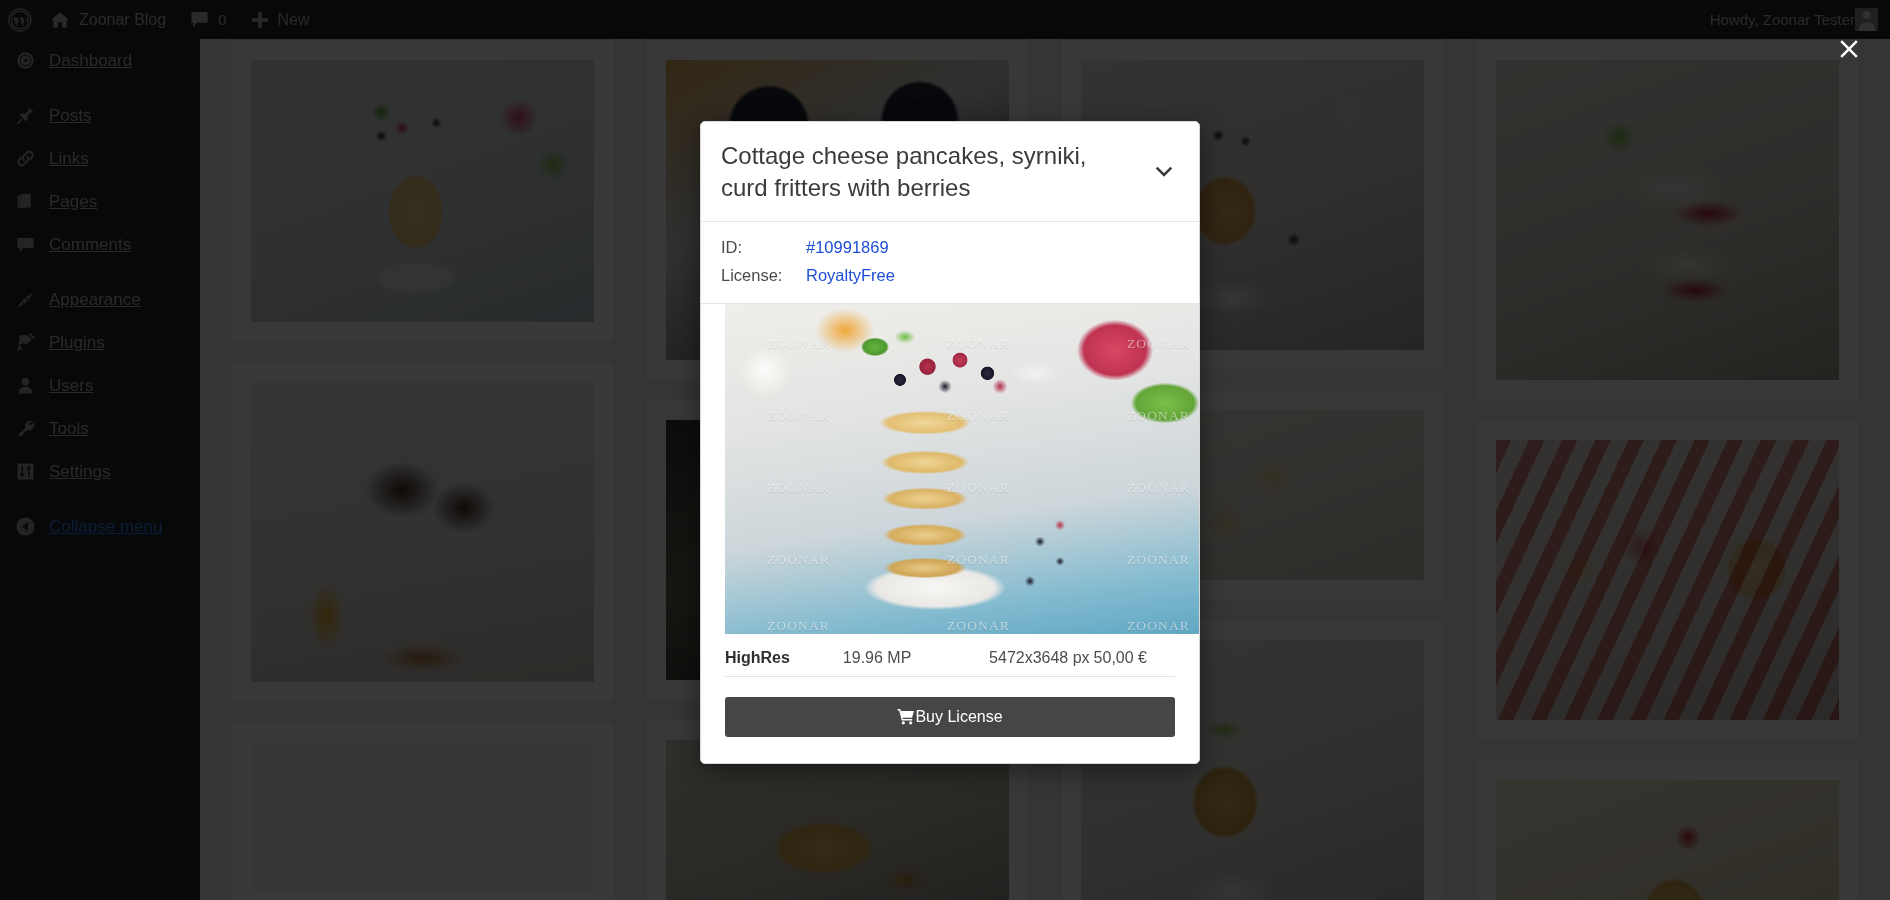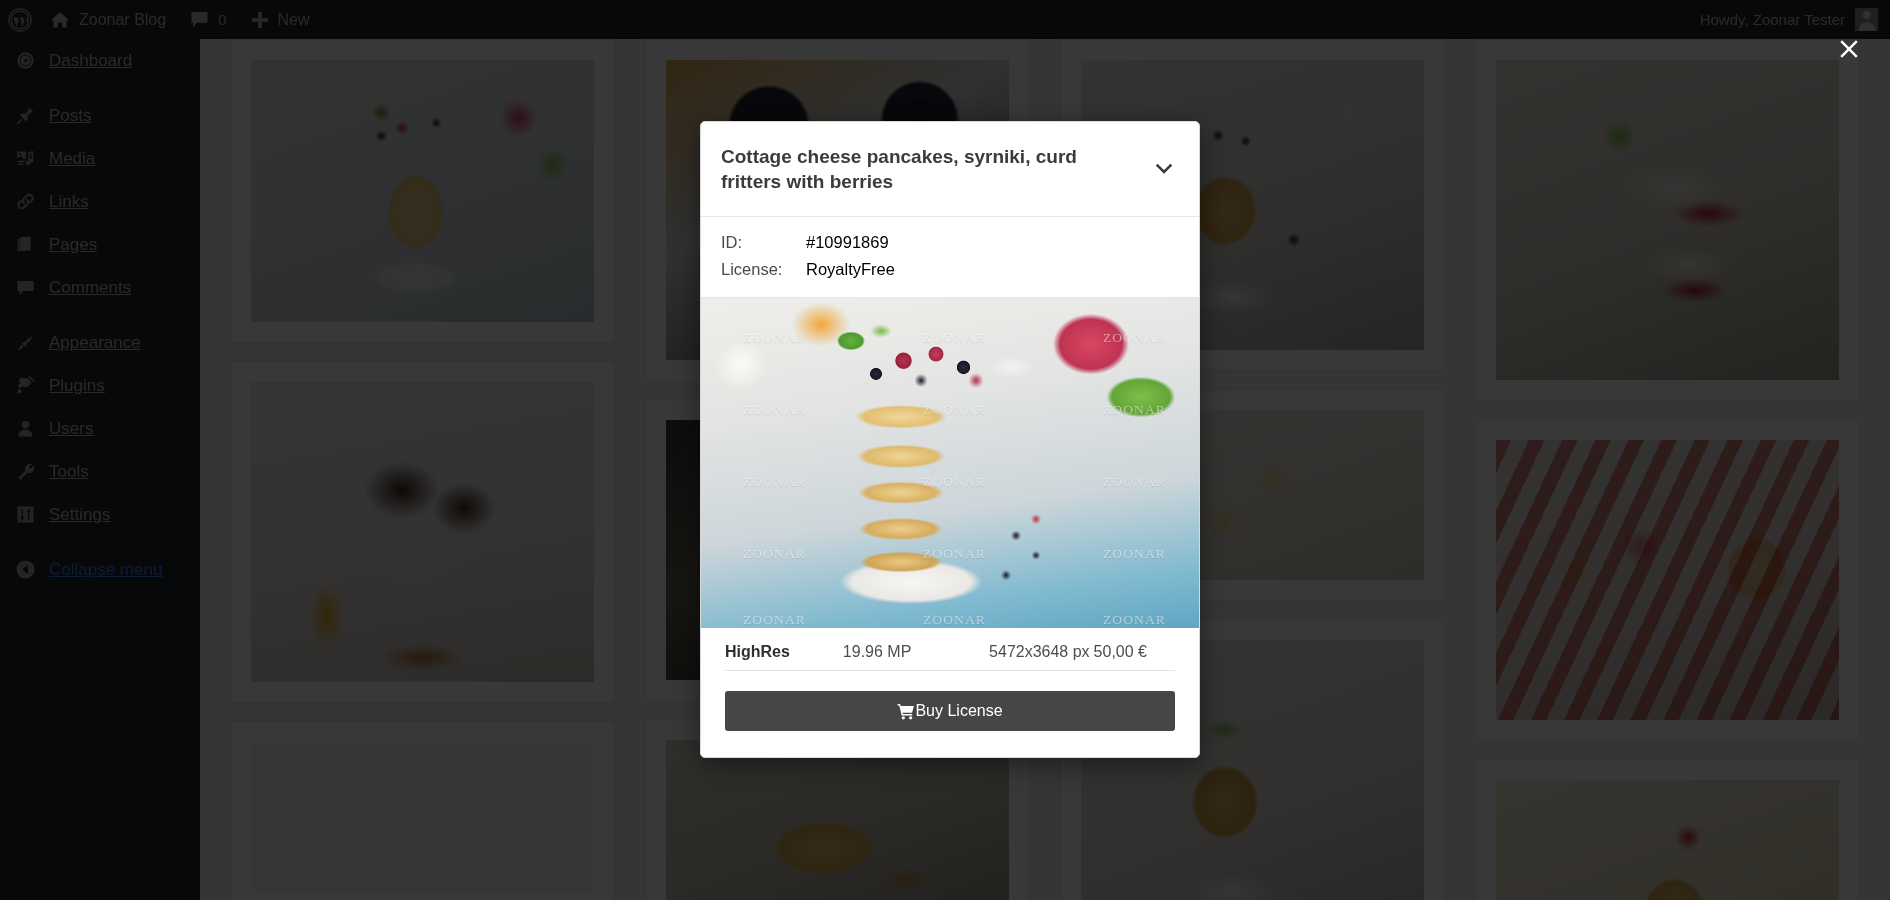--- a/index.html
+++ b/index.html
@@ -25,21 +25,21 @@
     height: 39px; padding: 0 12px;
     color: #b4b9be; white-space: nowrap;
   }
   .ab-item.first { padding-left: 8px; padding-right: 6px; }
   .ab-spacer { flex: 1 1 auto; }
   .wp-logo-ic { width: 24px; height: 24px; display:block; }
   .home-ic { width: 20px; height: 20px; display:block; }
   .comment-ic { width: 19px; height: 18px; display:block; }
   .plus-ic { width: 18px; height: 18px; display:block; }
   .ab-count { font-size: 15px; color: #b4b9be; }
-  #howdy { display:flex; align-items:center; gap:10px; padding-right: 12px; font-size:15px; color:#b4b9be;}
+  #howdy { display:flex; align-items:center; padding-right: 12px; font-size:15px; color:#b4b9be;}
   .avatar {
     width: 23px; height: 23px; background: #8f8f8f;
     display: block; position: relative; overflow: hidden;
   }
   .avatar::before {
     content:""; position:absolute; left:50%; top:3px; width:8px; height:8px;
     transform: translateX(-50%); border-radius:50%; background:#d9d9d9;
   }
   .avatar::after {
     content:""; position:absolute; left:50%; bottom:0px; width:16px; height:9px;
@@ -130,44 +130,45 @@
     overflow: hidden;
   }
   #modal-header {
     display:flex; align-items:center;
     padding: 18px 20px 18px 20px;
     border-bottom: 1px solid #e6e6e6;
     min-height: 95px;
   }
   #modal-title {
     flex: 1 1 auto;
-    font-size: 19px;
+    font-size: 24px;
     line-height: 1.32;
     color: #3b3b3b;
-    font-weight: 700;
+    font-weight: 400;
     padding-right: 10px;
   }
   #modal-chevron {
     flex: 0 0 auto; width: 30px; height: 30px;
     display:flex; align-items:center; justify-content:center;
   }
   #meta {
     padding: 12px 12px 14px 20px;
     border-bottom: 1px solid #e6e6e6;
     background: #fff;
   }
   .meta-row { display:flex; font-size: 16.5px; line-height: 1.65; color:#4a4a4a; }
   .meta-label { flex: 0 0 85px; color:#4a4a4a; }
-  .meta-value { color:#000000;text-align:right; }
+  .meta-value { color:#1d4ed8;text-align:right; }
 
   #preview {
     width: 500px; height: 330px;
     position: relative;
     overflow: hidden;
     background: #cfd3d6;
+    margin-left: 24px;
   }
   #preview .pimg { position:absolute; inset:0; }
   .wm {
     position: absolute;
     color: rgba(255,255,255,0.52);
     font-size: 13.5px;
     letter-spacing: 1.1px;
     font-family: "Liberation Serif", serif;
     text-shadow: 0 1px 1px rgba(0,0,0,0.12);
     pointer-events: none;
@@ -267,35 +268,20 @@
   <div class="menu-item">
     <span class="mi-ico">
       <svg viewBox="0 0 20 20" width="19" height="19">
         <path d="M13.6 1.6 L18.4 6.4 L15.4 7.2 L11.8 10.8 L12.4 14.2 L10.4 16 L4.2 9.8 L6 7.8 L9.4 8.4 L13 4.8 Z" fill="#a0a5aa"></path>
         <path d="M5.4 14.6 L1.6 18.4" stroke="#a0a5aa" stroke-width="1.7" stroke-linecap="round"></path>
       </svg>
     </span>
     <span>Posts</span>
   </div>
 
-  <div class="menu-item">
-    <span class="mi-ico">
-      <svg viewBox="0 0 20 20" width="19" height="19">
-        <rect x="1.4" y="2.6" width="9" height="8" rx="1" fill="#a0a5aa"></rect>
-        <circle cx="4.3" cy="5.4" r="1.2" fill="#23282d"></circle>
-        <path d="M1.4 10.6 L4.8 6.8 L8 10.6 Z" fill="#23282d"></path>
-        <rect x="2" y="12.4" width="7.4" height="1.5" fill="#a0a5aa"></rect>
-        <rect x="2" y="15.4" width="5.4" height="1.5" fill="#a0a5aa"></rect>
-        <path d="M13 3.4 L18.2 2 L18.2 12.2 L16.4 12.2 L16.4 4.6 L14.6 5.1 L14.6 14.6 L13 14.6 Z" fill="#a0a5aa"></path>
-        <circle cx="12.6" cy="14.9" r="2.2" fill="#a0a5aa"></circle>
-        <circle cx="16" cy="12.5" r="2.2" fill="#a0a5aa"></circle>
-      </svg>
-    </span>
-    <span>Media</span>
-  </div>
 
   <div class="menu-item">
     <span class="mi-ico">
       <svg viewBox="0 0 20 20" width="19" height="19">
         <g fill="none" stroke="#a0a5aa" stroke-width="2.1" stroke-linecap="round">
           <path d="M11.6 8 a3.6 3.6 0 0 1 0 5.1 l-3 3 a3.6 3.6 0 0 1 -5.1 -5.1 l1.6 -1.6"></path>
           <path d="M8.4 12 a3.6 3.6 0 0 1 0 -5.1 l3 -3 a3.6 3.6 0 0 1 5.1 5.1 l-1.6 1.6"></path>
         </g>
       </svg>
     </span>

